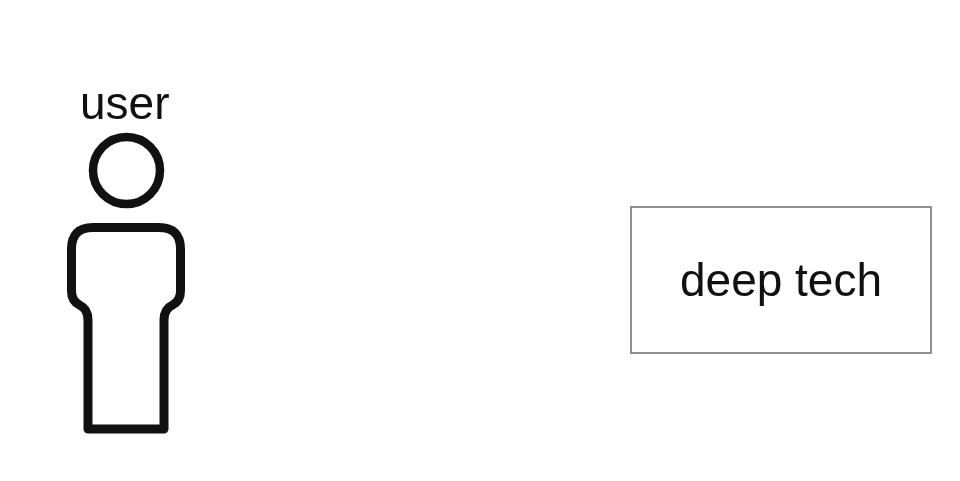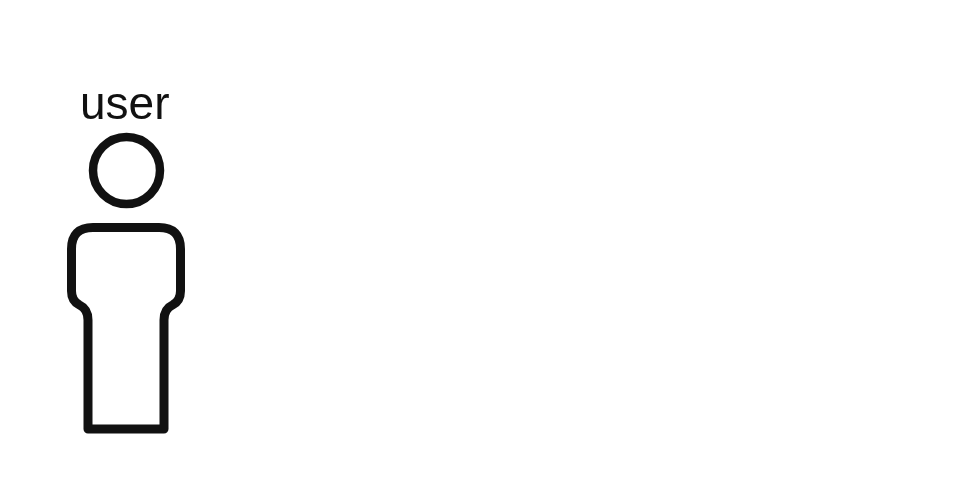--- a/index.html
+++ b/index.html
@@ -85,14 +85,17 @@
              V 171
              Q 130.5 181 122.5 185
              Q 114 189 114 200
              V 309
              Z"></path>
       </g>
     </svg>
   </div>
 
 
+  <div class="target-box">
+    <span class="box-label">deep tech</span>
+  </div>
 
 </div>
 
 </body></html>

